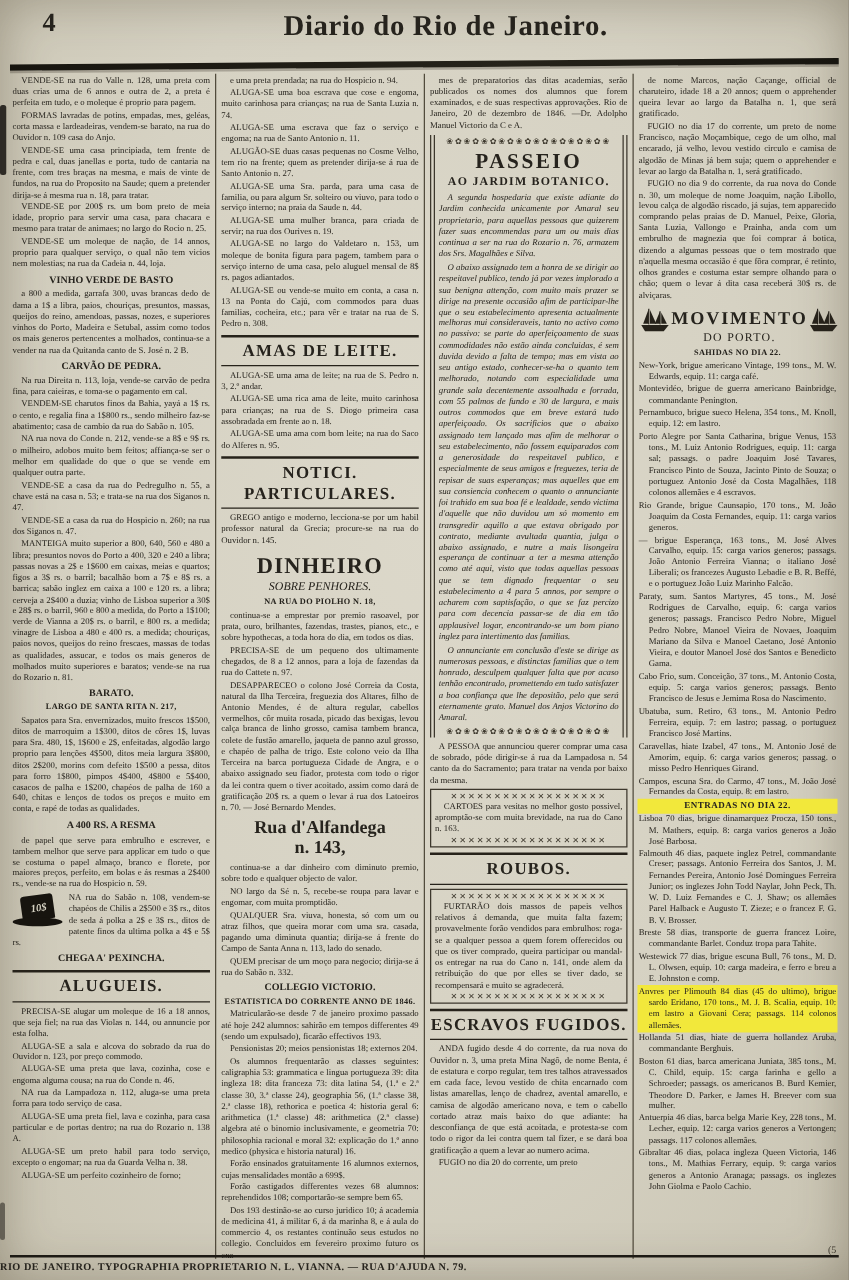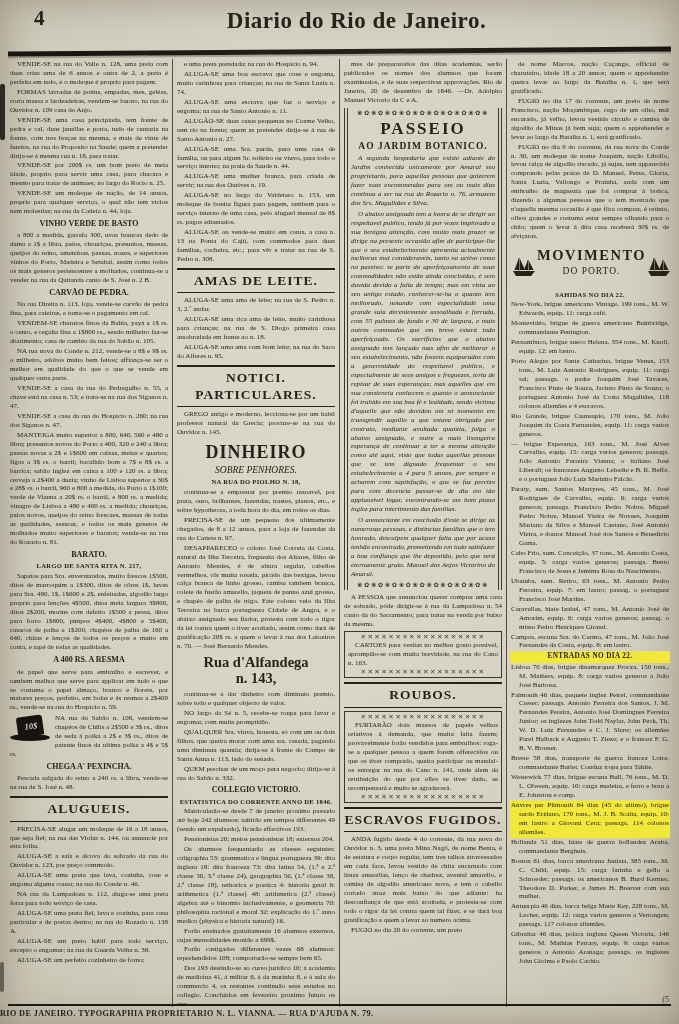--- a/index.html
+++ b/index.html
@@ -38,21 +38,21 @@
   .obox-p{font-style:italic;text-indent:7px;margin:0 0 2px 0;}
   .b-xbox{border:1px solid #3c372c;padding:1px 3px;margin:2px 0;}
   .xbox-x{text-indent:7px;}
   .b-hat{margin:2px 0;overflow:hidden;}
   .hat{float:left;position:relative;width:40px;height:27px;margin:2px 5px 1px 0;}
   .hat:before{content:"";position:absolute;left:7px;top:0;width:26px;height:20px;background:#17140f;
     border-radius:3px 3px 1px 1px;transform:rotate(-8deg);}
   .hat:after{content:"";position:absolute;left:0;top:18px;width:40px;height:7px;background:#17140f;border-radius:50%;}
   .hat-label{position:absolute;left:9px;top:5px;width:24px;text-align:center;color:#d6d2c3;
     font-weight:bold;font-style:italic;font-size:8.5px;transform:rotate(-8deg);z-index:1;}
-  .b-ships{display:flex;align-items:flex-end;justify-content:space-between;margin:5px 0 14px;text-indent:0;}
+  .b-ships{display:flex;align-items:flex-start;justify-content:space-between;margin:5px 0 2px;text-indent:0;}
   .ship-icon{flex:0 0 auto;line-height:0;}
   .ships-titles{flex:1;text-align:center;}
   .ships-t1{display:block;font-weight:bold;font-size:14.5px;letter-spacing:1.5px;}
   .ships-t2{display:block;font-weight:normal;font-size:9.5px;letter-spacing:1px;}
   .footer{position:absolute;left:0;right:0;bottom:6px;}
   .footrule{height:2.5px;background:#1d1a14;margin:0 8px 3px;}
   .foottext{text-align:left;font-weight:bold;font-size:8.2px;letter-spacing:.4px;}
   .corner-mark{position:absolute;right:10px;bottom:20px;font-size:8px;color:#3a352a;}
 </style>
 </head>
@@ -86,21 +86,20 @@
         <div class="b-ad">MANTEIGA muito superior a 800, 640, 560 e 480 a libra; presuntos novos do Porto a 400, 320 e 240 a libra; passas novas a 2$ e 1$600 em caixas, meias e quartos; figos a 3$ rs. o barril; bacalhão bom a 7$ e 8$ rs. a barrica; sabão inglez em caixa a 100 e 120 rs. a libra; cerveja a 2$400 a duzia; vinho de Lisboa superior a 30$ e 28$ rs. o barril, 960 e 800 a medida, do Porto a 1$100; verde de Vianna a 20$ rs. o barril, e 800 rs. a medida; vinagre de Lisboa a 480 e 400 rs. a medida; chouriças, paios novos, queijos do reino frescaes, massas de todas as qualidades, assucar, e todos os mais generos de molhados muito superiores e baratos; vende-se na rua do Rozario n. 81.</div>
         <div class="b-hs">BARATO.</div>
         <div class="b-sub">LARGO DE SANTA RITA N. 217,</div>
         <div class="b-ad">Sapatos para Sra. envernizados, muito frescos 1$500, ditos de marroquim a 1$300, ditos de côres 1$, luvas para Sra. 480, 1$, 1$600 e 2$, enfeitadas, algodão largo proprio para lenções 4$500, ditos meia largura 3$800, ditos 2$200, morins com defeito 1$500 a pessa, ditos para forro 1$800, pimpos 4$400, 4$800 e 5$400, casacos de palha e 1$200, chapéos de palha de 160 a 640, chitas e lenços de todos os preços e muito em conta, e rapé de todas as qualidades.</div>
         <div class="b-hs">A 400 RS. A RESMA</div>
         <div class="b-ad">de papel que serve para embrulho e escrever, e tambem melhor que serve para applicar em tudo o que se costuma o papel almaço, branco e florete, por maiores preços, perfeito, em bolas e ás resmas a 2$400 rs., vende-se na rua do Hospicio n. 59.</div>
         <div class="b-hat"><span class="hat">
             <span class="hat-label">10$</span>
           </span><span>NA rua do Sabão n. 108, vendem-se chapéos de Chilis a 2$500 e 3$ rs., ditos de seda á polka a 2$ e 3$ rs., ditos de patente finos da ultima polka a 4$ e 5$ rs.</span></div>
         <div class="b-hs">CHEGA A' PEXINCHA.</div>
-        <div class="b-ad">Pescada salgada do reino a 240 rs. a libra, vende-se na rua de S. José n. 48.</div>
         <div class="b-hd ruled">ALUGUEIS.</div>
         <div class="b-ad">PRECISA-SE alugar um moleque de 16 a 18 annos, que seja fiel; na rua das Violas n. 144, ou annuncie por esta folha.</div>
         <div class="b-ad">ALUGA-SE a sala e alcova do sobrado da rua do Ouvidor n. 123, por preço commodo.</div>
         <div class="b-ad">ALUGA-SE uma preta que lava, cozinha, cose e engoma alguma cousa; na rua do Conde n. 46.</div>
         <div class="b-ad">NA rua da Lampadoza n. 112, aluga-se uma preta forra para todo serviço de casa.</div>
         <div class="b-ad">ALUGA-SE uma preta fiel, lava e cozinha, para casa particular e de portas dentro; na rua do Rozario n. 138 A.</div>
         <div class="b-ad">ALUGA-SE um preto habil para todo serviço, excepto o engomar; na rua da Guarda Velha n. 38.</div>
         <div class="b-ad">ALUGA-SE um perfeito cozinheiro de forno;</div>
       </div>
     <div class="col">
@@ -121,21 +120,21 @@
         <div class="b-hdi">DINHEIRO</div>
         <div class="b-hsi">SOBRE PENHORES.</div>
         <div class="b-sub">NA RUA DO PIOLHO N. 18,</div>
         <div class="b-ad">continua-se a emprestar por premio rasoavel, por prata, ouro, brilhantes, fazendas, trastes, pianos, etc., e sobre hypothecas, a toda hora do dia, em todos os dias.</div>
         <div class="b-ad">PRECISA-SE de um pequeno dos ultimamente chegados, de 8 a 12 annos, para a loja de fazendas da rua do Cattete n. 97.</div>
         <div class="b-ad">DESAPPARECEO o colono José Correia da Costa, natural da Ilha Terceira, freguezia dos Altares, filho de Antonio Mendes, é de altura regular, cabellos vermelhos, côr muita rosada, picado das bexigas, levou calça branca de linho grosso, camisa tambem branca, colete de fustão amarello, jaqueta de panno azul grosso, e chapéo de palha de trigo. Este colono veio da Ilha Terceira na barca portugueza Cidade de Angra, e o abaixo assignado seu fiador, protesta com todo o rigor da lei contra quem o tiver acoitado, assim como dará de gratificação 20$ rs. a quem o levar á rua dos Latoeiros n. 70. — José Bernardo Mendes.</div>
         <div class="b-h2l">Rua d'Alfandega
 n. 143,</div>
         <div class="b-ad">continua-se a dar dinheiro com diminuto premio, sobre todo e qualquer objecto de valor.</div>
         <div class="b-ad">NO largo da Sé n. 5, recebe-se roupa para lavar e engomar, com muita promptidão.</div>
-        <div class="b-ad">QUALQUER Sra. viuva, honesta, só com um ou dois filhos, que queira morar com uma sra. casada, pagando uma diminuta quantia; dirija-se á frente do Campo de Santa Anna n. 113, lado do senado.</div>
+        <div class="b-ad">QUALQUER Sra. viuva, honesta, só com um ou atraz filhos, que queira morar com uma sra. casada, pagando uma diminuta quantia; dirija-se á frente do Campo de Santa Anna n. 113, lado do senado.</div>
         <div class="b-ad">QUEM precisar de um moço para negocio; dirija-se á rua do Sabão n. 332.</div>
         <div class="b-hs">COLLEGIO VICTORIO.</div>
         <div class="b-sub">ESTATISTICA DO CORRENTE ANNO DE 1846.</div>
         <div class="b-ad">Matricularão-se desde 7 de janeiro proximo passado até hoje 242 alumnos: sahirão em tempos differentes 49 (sendo um expulsado), ficarão effectivos 193.</div>
         <div class="b-ad">Pensionistas 20; meios pensionistas 18; externos 204.</div>
         <div class="b-ad">Os alumnos frequentarão as classes seguintes: caligraphia 53: grammatica e lingua portugueza 39: dita ingleza 18: dita franceza 73: dita latina 54, (1.ª e 2.ª classe 30, 3.ª classe 24), geographia 56, (1.ª classe 38, 2.ª classe 18), rethorica e poetica 4: historia geral 6: arithmetica (1.ª classe) 48: arithmetica (2.ª classe) algebra até o binomio inclusivamente, e geometria 70: philosophia racional e moral 32: explicação do 1.º anno medico (physica e historia natural) 16.</div>
         <div class="b-ad">Forão ensinados gratuitamente 16 alumnos externos, cujas mensalidades montão a 699$.</div>
         <div class="b-ad">Forão castigados differentes vezes 68 alumnos: reprehendidos 108; comportarão-se sempre bem 65.</div>
         <div class="b-ad">Dos 193 destinão-se ao curso juridico 10; á academia de medicina 41, á militar 6, á da marinha 8, e á aula do commercio 4, os restantes continuão seus estudos no collegio. Concluidos em fevereiro proximo futuro os exa-</div>
       </div>

